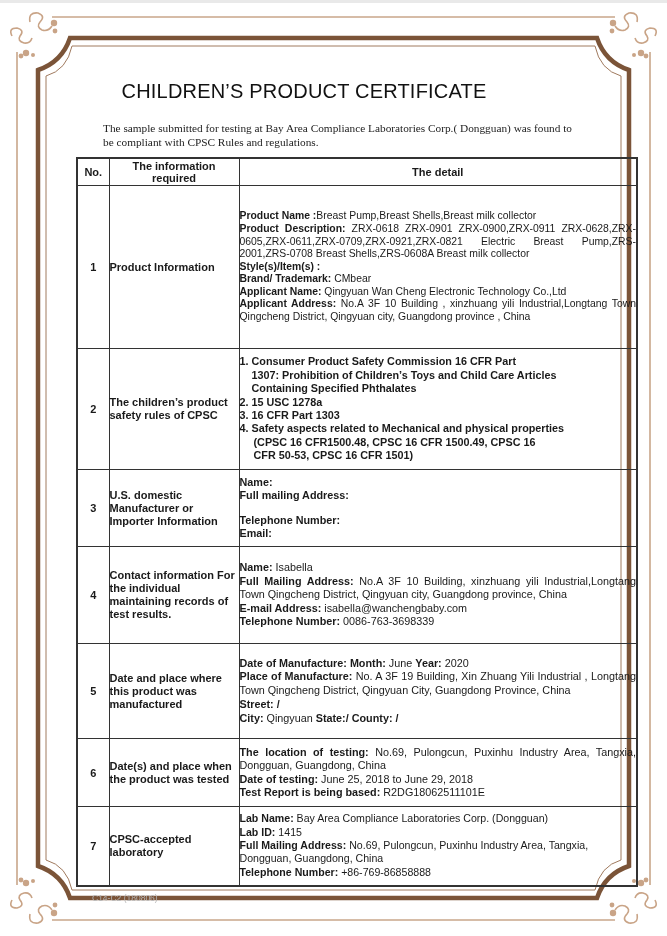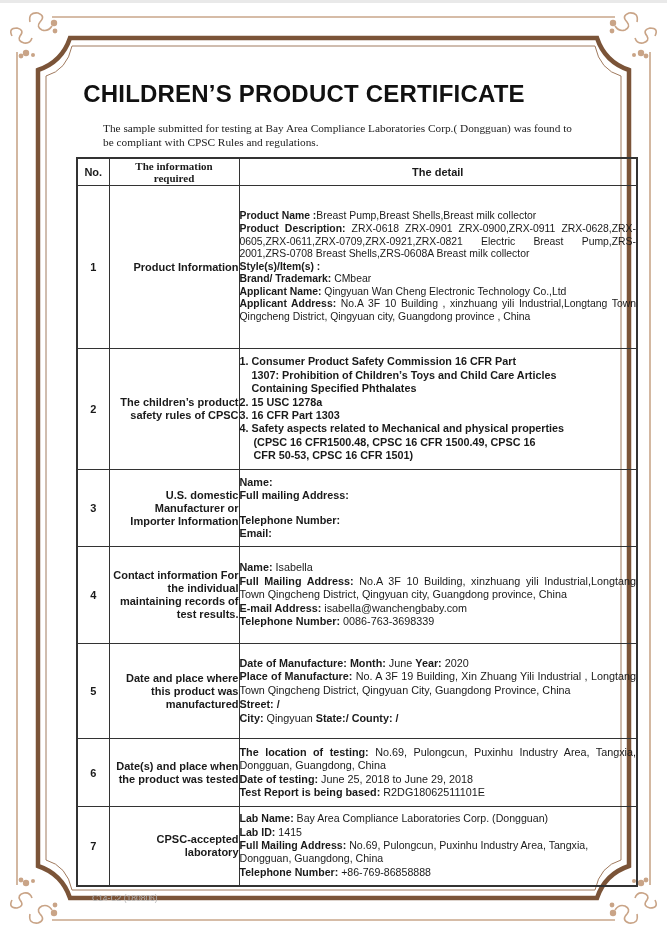--- a/index.html
+++ b/index.html
@@ -1,25 +1,25 @@
 <!DOCTYPE html>
 <html><head>
 <meta charset="utf-8">
 <style>
   html, body { margin:0; padding:0; }
   body { width:667px; height:936px; background:#ffffff; position:relative; overflow:hidden; font-family:"Liberation Sans", sans-serif; color:#1a1a1a; }
   .topbar { position:absolute; left:0; top:0; width:667px; height:3px; background:#e9e9e9; }
   .frame-svg { position:absolute; left:0; top:0; width:667px; height:936px; }
-  .title { position:absolute; left:0; width:608px; top:80px; text-align:center; font-weight:bold; font-size:24px; letter-spacing:0.2px; color:#111; }
+  .title { position:absolute; left:0; width:608px; top:80px; text-align:center; font-weight:normal; font-size:20px; letter-spacing:0.2px; color:#111; }
   .intro { position:absolute; left:103px; top:121px; width:470px; font-family:"Liberation Serif", serif; font-size:11.3px; line-height:14px; color:#222; }
   table.cert { position:absolute; left:76px; top:157px; width:562px; border-collapse:collapse; border:2px solid #333; table-layout:fixed; }
   table.cert td, table.cert th { border:1px solid #333; vertical-align:middle; padding:0; }
   th { font-size:11px; font-weight:bold; text-align:center; line-height:12.5px; height:26px; }
   td.no { width:31px; text-align:center; font-weight:bold; font-size:11px; }
-  td.info { width:129px; text-align:right; font-weight:bold; font-size:11px; line-height:13px; padding:0 3px; }
+  td.info { width:129px; text-align:left; font-weight:bold; font-size:11px; line-height:13px; padding:0 3px; }
   td.detail { font-size:10.4px; line-height:12.6px; padding:3px 4px 3px 4px; text-align:justify; }
   td.detail b { font-weight:bold; }
   .line { display:block; }
   .indent { display:block; padding-left:12px; }
   .indent2 { display:block; padding-left:14px; }
   .footer-code { position:absolute; left:92px; top:893px; font-size:8.5px; color:#b5b5b5; }
 </style>
 </head>
 <body>
 
@@ -81,21 +81,21 @@
 
 <table class="cert">
   <colgroup>
       <col style="width:32px">
       <col style="width:130px">
       <col>
     </colgroup>
   <tbody>
       <tr>
     <th>No.</th>
-    <th style="padding:0 14px;font-family:Liberation Serif, serif;">The information required</th>
+    <th style="padding:0 14px;">The information required</th>
     <th>The detail</th>
   </tr>
 
   <tr style="height:163px;">
     <td class="no">1</td>
     <td class="info">Product Information</td>
     <td class="detail">
       <span class="line"><b>Product Name :</b><span>Breast Pump,Breast Shells,Breast milk collector</span></span>
       <span class="line"><b>Product Description:</b><span> ZRX-0618 ZRX-0901 ZRX-0900,ZRX-0911 ZRX-0628,ZRX-0605,ZRX-0611,ZRX-0709,ZRX-0921,ZRX-0821 Electric Breast Pump,ZRS-2001,ZRS-0708 Breast Shells,ZRS-0608A Breast milk collector</span></span>
       <span class="line"><b>Style(s)/Item(s) :</b></span>

